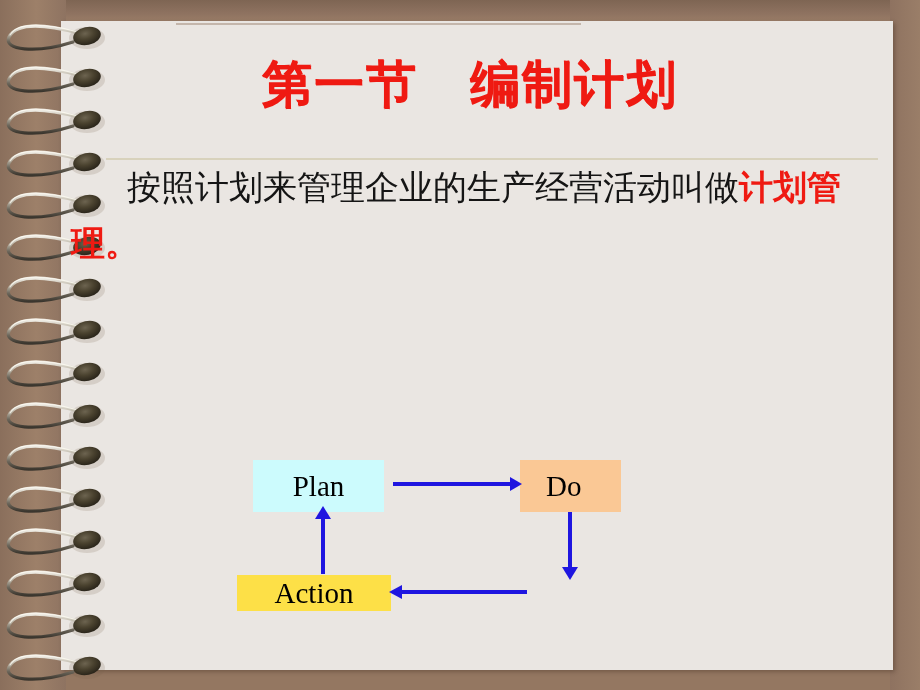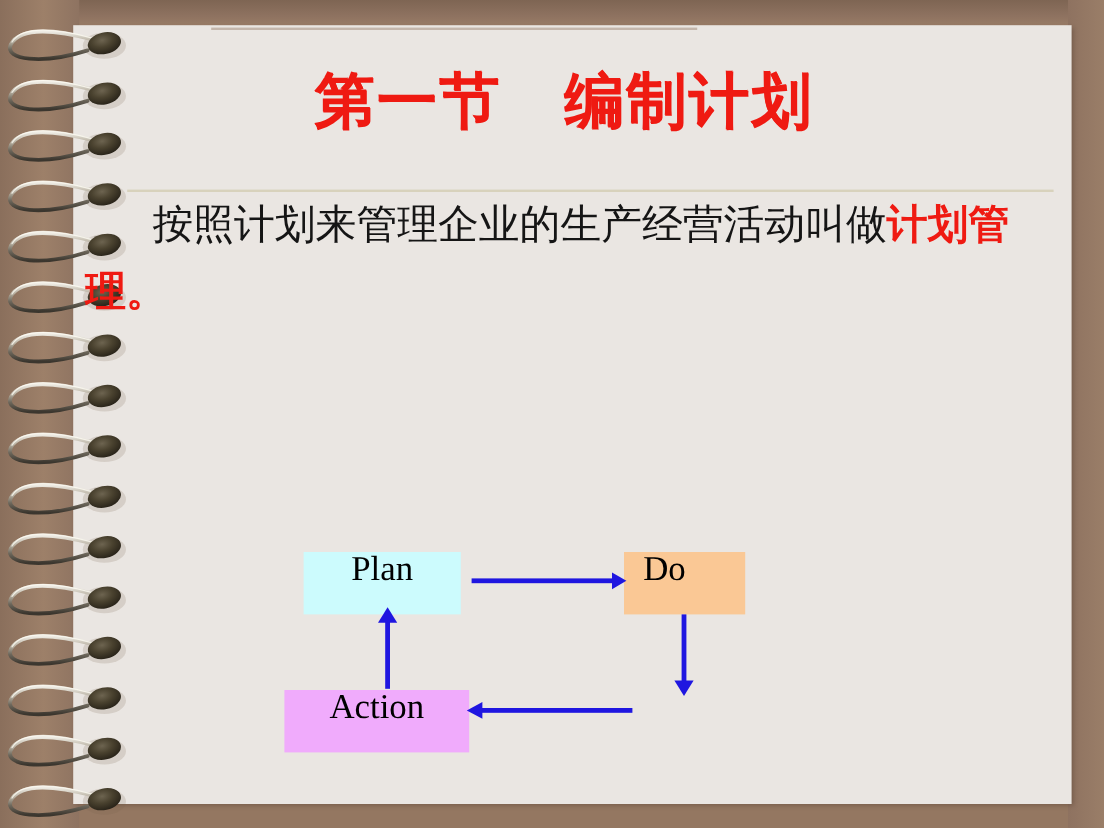--- a/index.html
+++ b/index.html
@@ -129,43 +129,43 @@
   #pdca {
     position: absolute;
     left: 61px;
     top: 450px;
     width: 832px;
     height: 200px;
   }
   .pd-box {
     position: absolute;
     display: flex;
-    align-items: flex-start;
+    align-items: center;
     justify-content: center;
     font-size: 29px;
     color: #000;
     line-height: 1;
   }
   #box-plan {
     left: 192px; top: 10px;
     width: 131px; height: 52px;
     background: #ccfbfd;
   }
   #box-do {
     left: 459px; top: 10px;
     width: 101px; height: 52px;
     background: #fac895;
     justify-content: flex-start;
-    padding-left: 16px;
+    padding-left: 26px;
     box-sizing: border-box;
   }
   #box-action {
     left: 176px; top: 125px;
-    width: 154px; height: 52px;
-    background: #f0abfc;
+    width: 154px; height: 36px;
+    background: #fde047;
   }
   #box-check {
     left: 468px; top: 125px;
     width: 147px; height: 52px;
     background: #a3bd6a;
   }
 
   .arrow {
     position: absolute;
     background: #1f16e0;

